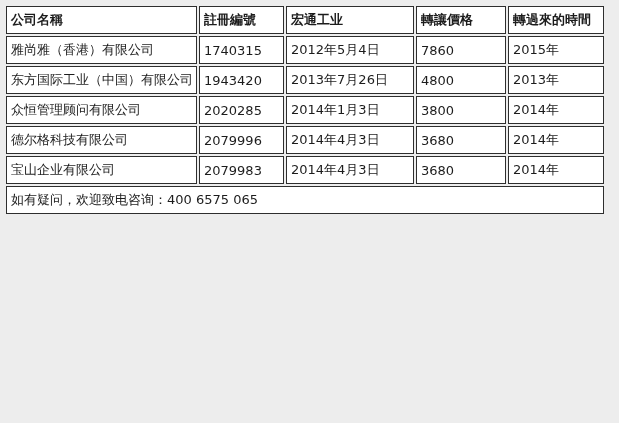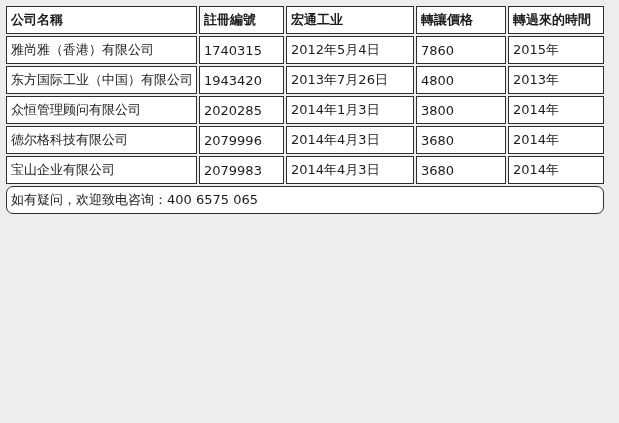--- a/index.html
+++ b/index.html
@@ -38,21 +38,20 @@
   .col-name   { width: 187px; }
   .col-regno  { width: 85px;  }
   .col-date   { width: 128px; }
   .col-price  { width: 90px;  }
   .col-year   { width: 96px;  }
   td.footer-cell {
     height: 40px;
     vertical-align: bottom;
     padding-bottom: 4px;
     white-space: nowrap;
-    border-radius: 7px;
   }
 </style>
 </head>
 <body>
 
 <div class="page">
   <table class="grid">
     <colgroup>
       <col class="col-name">
         <col class="col-regno">

